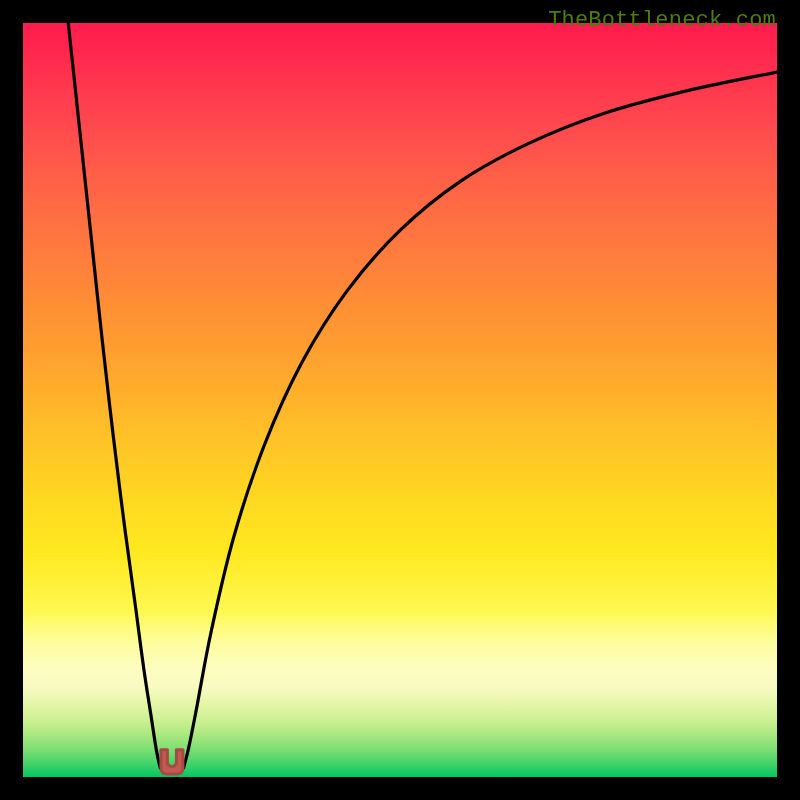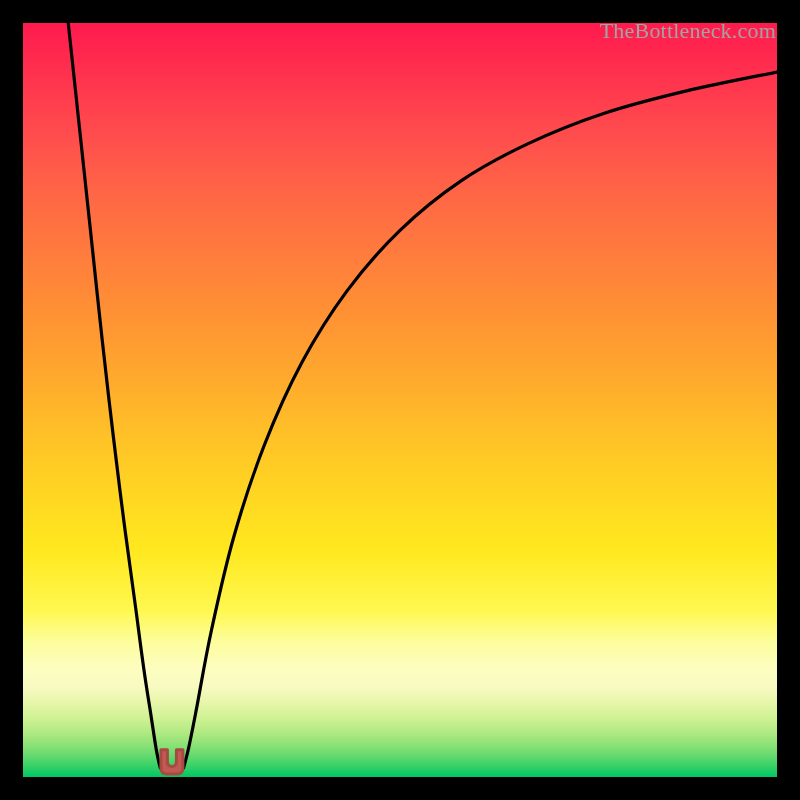--- a/index.html
+++ b/index.html
@@ -44,26 +44,26 @@
   .frame svg {
     position: absolute;
     left: 0;
     top: 0;
     width: 754px;
     height: 754px;
     overflow: visible;
   }
   .watermark {
     position: absolute;
-    top: 18px;
+    top: 8px;
     right: 24px;
-    color: #a3a3a3;
+    color: #4d7c0f;
     font-size: 22px;
     letter-spacing: 0.2px;
-    font-family: Liberation Serif, serif;
+    font-family: Liberation Mono, monospace;
   }
 </style>
 </head>
 <body>
 
 <div class="frame">
   <svg viewBox="0 0 754 754" preserveAspectRatio="none">
     <path id="left-branch" fill="none" stroke-width="3.2" stroke-linecap="round" d="M 45.24 0.00 C 47.28 19.00, 52.48 67.56, 56.55 105.56 C 60.62 143.56, 63.79 173.12, 67.86 211.12 C 71.93 249.12, 75.10 280.04, 79.17 316.68 C 83.24 353.32, 86.41 380.77, 90.48 414.70 C 94.55 448.63, 97.72 473.96, 101.79 505.18 C 105.86 536.40, 109.71 563.01, 113.10 588.12 C 116.49 613.23, 117.93 625.67, 120.64 644.67 C 123.35 663.67, 125.87 678.75, 128.18 693.68 C 130.49 708.61, 131.83 718.38, 133.46 727.61 C 135.09 736.84, 136.55 741.83, 137.23 744.95" stroke="#000000"></path>
     <path id="right-branch" fill="none" stroke-width="3.2" stroke-linecap="round" d="M 160.60 744.95 C 161.55 741.15, 163.57 734.43, 165.88 723.84 C 168.19 713.25, 169.35 707.18, 173.42 686.14 C 177.49 665.10, 181.71 638.19, 188.50 606.97 C 195.29 575.75, 201.62 545.97, 211.12 512.72 C 220.62 479.47, 229.07 453.46, 241.28 422.24 C 253.49 391.02, 264.05 367.12, 278.98 339.30 C 293.91 311.48, 306.58 291.42, 324.22 267.67 C 341.86 243.92, 356.64 227.03, 377.00 207.35 C 397.36 187.67, 414.25 173.95, 437.32 158.34 C 460.39 142.73, 479.39 132.85, 505.18 120.64 C 530.97 108.43, 552.08 99.98, 580.58 90.48 C 609.08 80.98, 632.30 75.32, 663.52 67.86 C 694.74 60.40, 737.71 52.40, 754.00 49.01" stroke="#000000"></path>
     <path id="notch" stroke-width="3" stroke-linejoin="round" d="M 137.91500000000002 726.856 L 137.91500000000002 744.984 Q 137.91500000000002 750.984 143.91500000000002 750.984 L 153.91500000000002 750.984 Q 159.91500000000002 750.984 159.91500000000002 744.984 L 159.91500000000002 726.856 L 153.41500000000002 726.856 L 153.41500000000002 738.396 Q 153.41500000000002 743.396 148.91500000000002 743.396 Q 144.41500000000002 743.396 144.41500000000002 738.396 L 144.41500000000002 726.856 Z" fill="#c15a52" stroke="#a84a42"></path>

